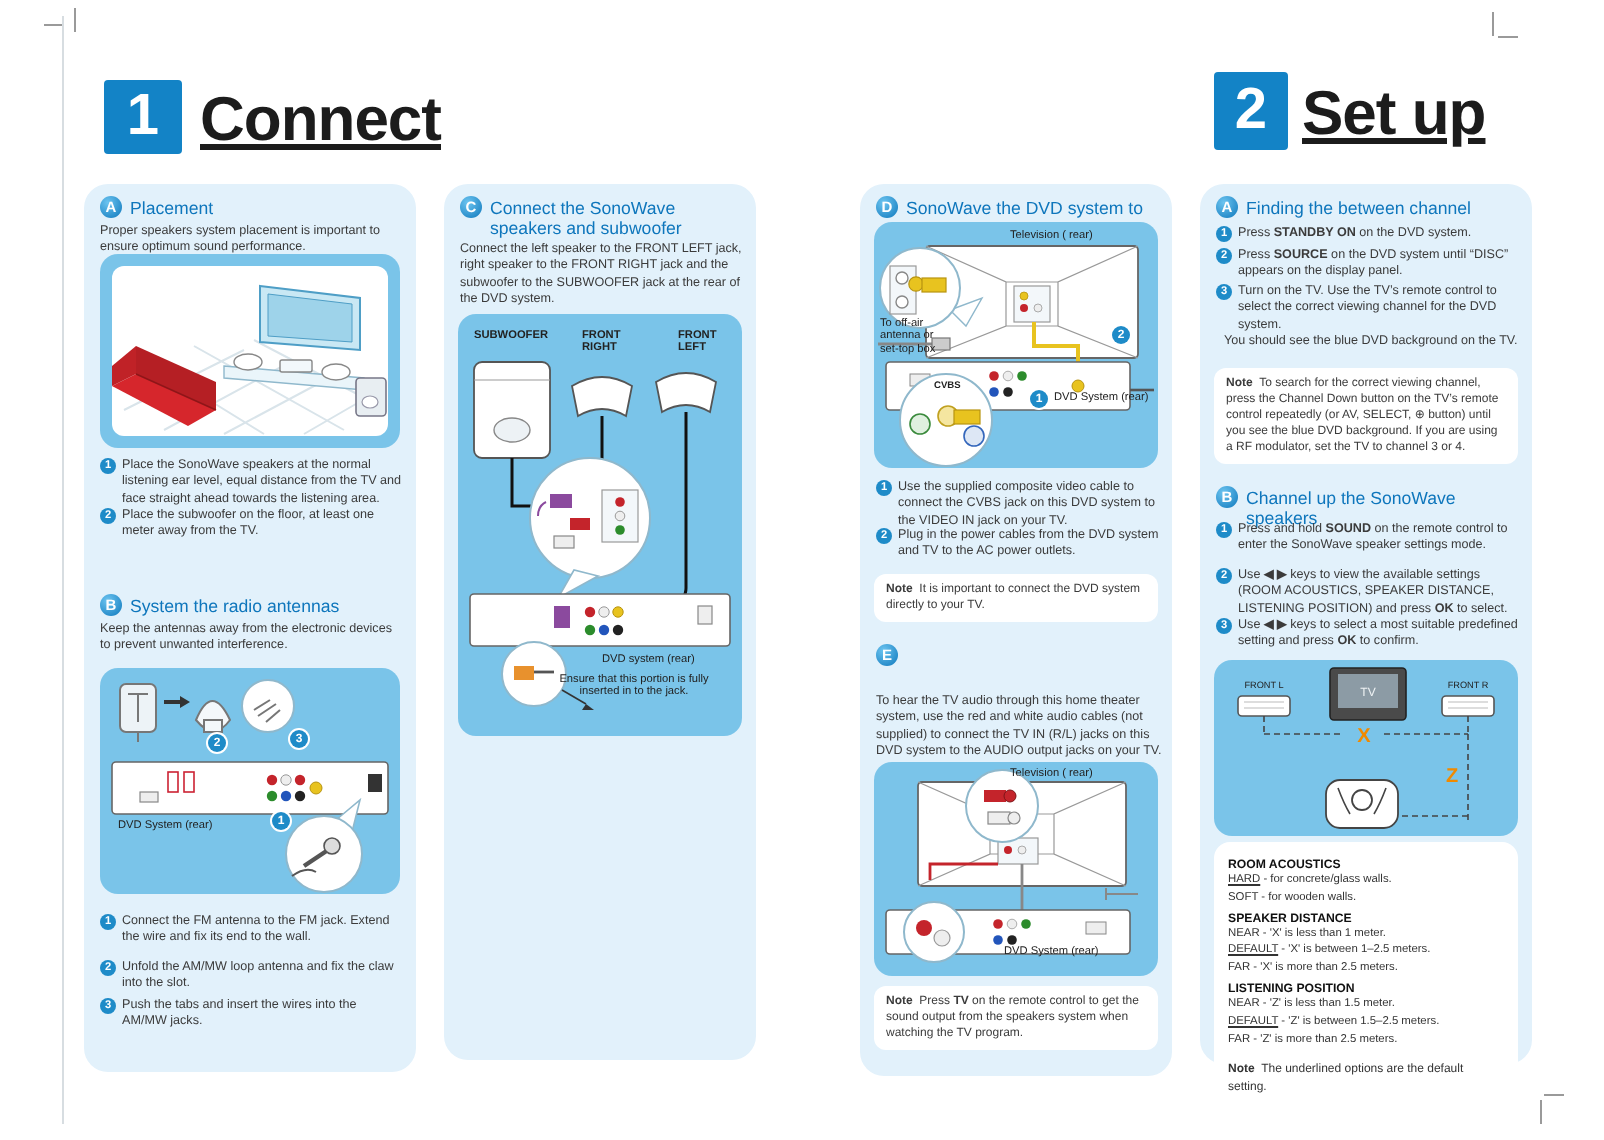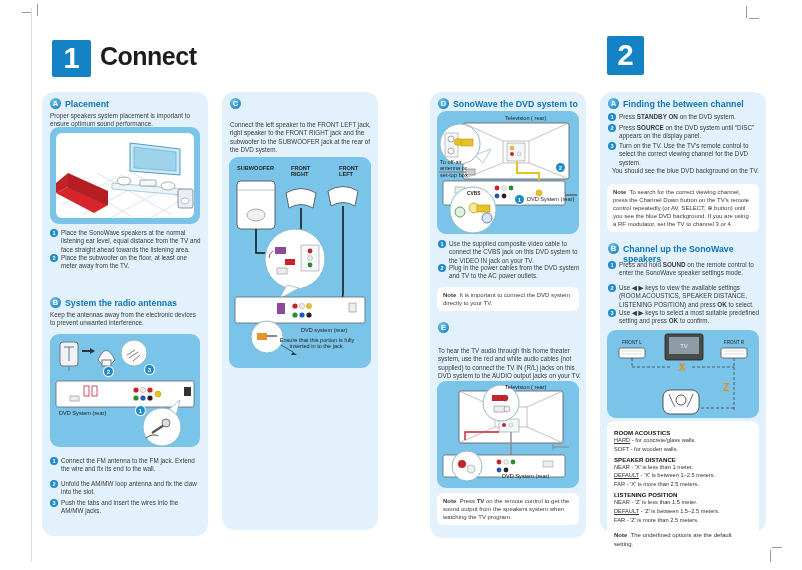--- a/index.html
+++ b/index.html
@@ -4,27 +4,27 @@
 <style>
   html,body{margin:0;padding:0;background:#fff;}
   .canvas{position:relative;width:802px;height:570px;background:#fff;overflow:hidden;
           font-family:"Liberation Sans",sans-serif;color:#3b3b3b;}
   .cropmark{position:absolute;}
   .cropmark .h{position:absolute;height:1px;width:10px;background:#9a9a9a;}
   .cropmark .v{position:absolute;width:1px;height:12px;background:#9a9a9a;}
   .foldline{position:absolute;width:1px;background:#d7dde1;}
   .num-badge{position:absolute;background:#1383C6;color:#fff;font-weight:bold;
              display:flex;align-items:center;justify-content:center;border-radius:2px;}
-  .page-title{position:absolute;font-size:25px;font-weight:bold;color:#1c1c1c;letter-spacing:-0.5px;}
+  .page-title{position:absolute;font-size:31px;font-weight:bold;color:#1c1c1c;letter-spacing:-0.5px;text-decoration:underline;}
   .panel{position:absolute;background:#E2F1FB;border-radius:12px;}
   .sec-h{position:absolute;display:flex;gap:4px;align-items:flex-start;}
   .letter{width:11px;height:11px;border-radius:50%;flex:0 0 11px;margin-top:0px;
           background:radial-gradient(circle at 35% 30%, #6CC4F0, #0E78BC);
           color:#fff;font-size:7.5px;font-weight:bold;display:flex;align-items:center;justify-content:center;}
-  .sec-title{font-size:8.8px;font-weight:bold;color:#0E76BC;line-height:1.18;padding-top:1px;}
+  .sec-title{font-size:8.8px;font-weight:normal;color:#0E76BC;line-height:1.18;padding-top:1px;}
   .btxt{position:absolute;font-size:6.3px;line-height:1.32;color:#3b3b3b;}
   .step{position:absolute;display:flex;gap:3px;}
   .stepnum{width:8px;height:8px;border-radius:50%;background:#1E8BC8;color:#fff;font-size:5.6px;
            font-weight:bold;display:flex;align-items:center;justify-content:center;flex:0 0 8px;margin-top:0px;}
   .steptext{font-size:6.3px;line-height:1.32;color:#3b3b3b;}
   .illus{position:absolute;background:#7AC4E9;border-radius:9px;}
   .illus svg{position:absolute;left:0;top:0;}
   .notebox{position:absolute;background:#fff;border-radius:6px;padding:4px 6px;
            font-size:6px;line-height:1.35;color:#3b3b3b;}
   .illabel{position:absolute;font-size:5.6px;line-height:1.15;color:#222;}
@@ -54,20 +54,21 @@
   <div class="cropmark">
       <div class="h" style="left:772px;top:547px;"></div>
       <div class="v" style="left:770px;top:550px;"></div>
     </div>
   <div class="foldline" style="left:31px;top:8px;height:554px;"></div>
 
   <div class="num-badge" style="left:52px;top:40px;width:39px;height:37px;font-size:29px;">1</div>
   <div class="page-title" style="left:100px;top:42px;">Connect</div>
 
   <div class="num-badge" style="left:607px;top:36px;width:37px;height:39px;font-size:29px;">2</div>
+  <div class="page-title" style="left:651px;top:39px;">Set up</div>
 
   <div class="panel" style="left:42px;top:92px;width:166px;height:444px;"></div>
   <div class="panel" style="left:222px;top:92px;width:156px;height:438px;"></div>
   <div class="panel" style="left:430px;top:92px;width:156px;height:446px;"></div>
   <div class="panel" style="left:600px;top:92px;width:166px;height:440px;"></div>
 
   <div class="sec-h" style="left:50px;top:98px;width:150px;">
     <span class="letter">A</span>
     <span class="sec-title">Placement</span>
   </div>
@@ -168,20 +169,21 @@
     <span class="stepnum">2</span>
     <span class="steptext"><span>Unfold the AM/MW loop antenna and fix the claw into the slot.</span></span>
   </div>
   <div class="step" style="left:50px;top:499px;width:152px;">
     <span class="stepnum">3</span>
     <span class="steptext"><span>Push the tabs and insert the wires into the AM/MW jacks.</span></span>
   </div>
 
   <div class="sec-h" style="left:230px;top:98px;width:142px;">
     <span class="letter">C</span>
+    <span class="sec-title">Connect the SonoWave speakers and subwoofer</span>
   </div>
   <div class="btxt" style="left:230px;top:121px;width:146px;">Connect the left speaker to the FRONT LEFT jack, right speaker to the FRONT RIGHT jack and the subwoofer to the SUBWOOFER jack at the rear of the DVD system.</div>
 
   <div class="illus" style="left:229px;top:157px;width:142px;height:211px;">
     <svg viewBox="0 0 142 211" width="142" height="211">
       <g>
         <rect x="8" y="24" width="38" height="48" rx="4" fill="#fff" stroke="#555" stroke-width="0.9"></rect>
         <path d="M8 33 h38" stroke="#999" stroke-width="0.6"></path>
         <ellipse cx="27" cy="58" rx="9" ry="6" fill="#EDF2F5" stroke="#888" stroke-width="0.7"></ellipse>
       </g>

